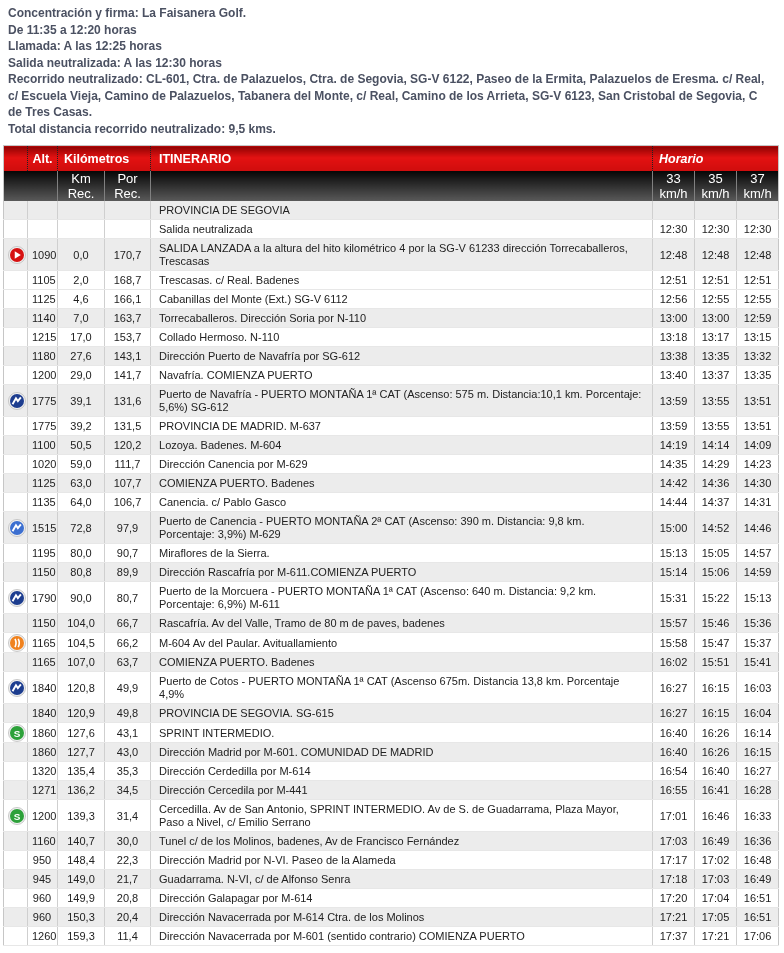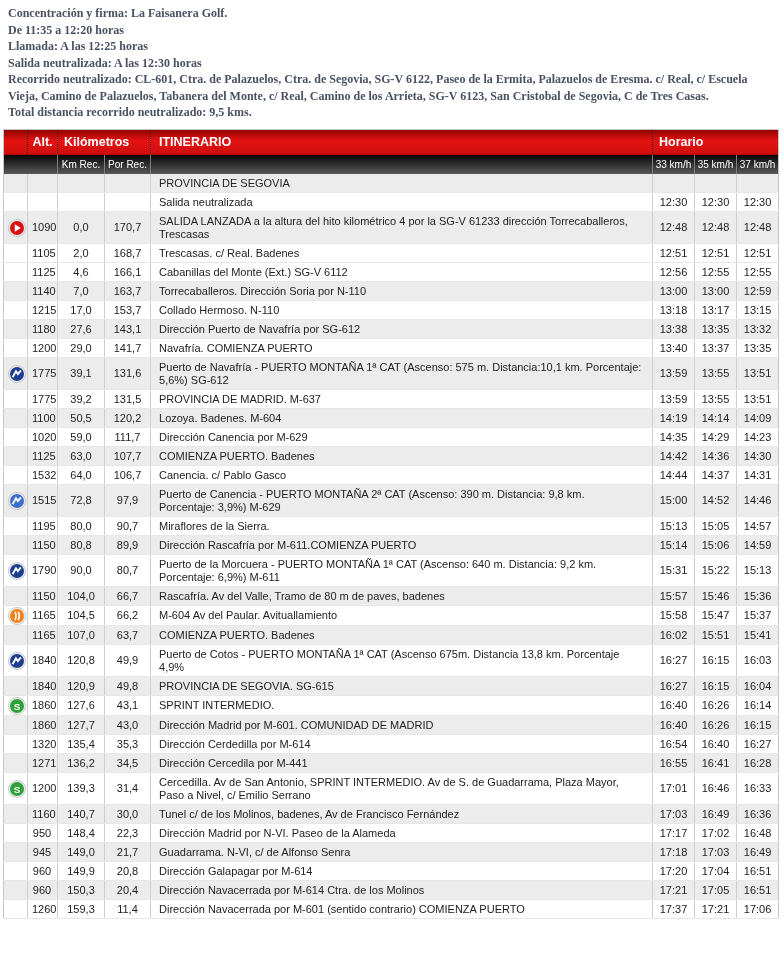--- a/index.html
+++ b/index.html
@@ -1,27 +1,27 @@
 <!DOCTYPE html>
 <html><head>
 <meta charset="utf-8">
 <style>
   html,body{margin:0;padding:0;background:#fff;}
   body{width:784px;font-family:"Liberation Sans",sans-serif;-webkit-font-smoothing:none;}
   .intro{padding:5px 10px 6px 8px;color:#4b5162;font-weight:bold;font-size:12px;line-height:16.5px;}
-  .intro .line{white-space:normal;font-family:Liberation Serif, serif;}
+  .intro .line{white-space:normal;}
   table.route{border-collapse:collapse;table-layout:fixed;width:697px;margin:2px 0 0 3px;border:1px solid #c6c6c6;}
   thead tr.band-red th{background:linear-gradient(to bottom,#8e0202 0%,#e31212 45%,#cf0d0d 100%);
     color:#fff;font-size:12.5px;font-weight:bold;height:25px;padding:0 0 0 6px;text-align:left;vertical-align:middle;}
   thead tr.band-red th.h-spacer{padding:0;}
   thead tr.band-red th.h-alt{text-align:center;padding:0;border-left:1px dotted #222;border-right:1px dotted #222;}
   thead tr.band-red th.h-itin{border-left:1px dotted #222;padding-left:8px;}
-  thead tr.band-red th.h-hor{border-left:1px dotted #222;}
+  thead tr.band-red th.h-hor{border-left:1px dotted #222;font-style:italic;}
   thead tr.band-dark th{background:linear-gradient(to bottom,#060606 0%,#595959 100%);
-    color:#fff;font-weight:normal;font-size:10px;height:19px;padding:0;text-align:center;vertical-align:middle;border-left:1px solid #808080;}
+    color:#fff;font-weight:normal;font-size:13px;height:19px;padding:0;text-align:center;vertical-align:middle;border-left:1px solid #808080;}
   thead tr.band-dark th.d-spacer{border-left:none;}
   tbody td{border-left:1px solid #cfcfcf;border-bottom:1px solid #e7e7e7;
     padding:3px 4px 2px 4px;font-size:11px;color:#222;line-height:13px;vertical-align:middle;}
   tbody tr{background:#fff;border-radius:9px;}
   tbody tr.shade{background:#ececec;}
   td.c-icon{border-left:none;text-align:center;padding:1px 0 0 2px;width:24px;}
   td.c-alt{text-align:center;padding-right:5px;}
   td.c-km,td.c-por{text-align:center;}
   td.c-itin{text-align:left;padding-left:8px;padding-right:10px;}
   td.c-time{text-align:center;}
@@ -212,21 +212,21 @@
         <td class="c-alt">1125</td>
         <td class="c-km">63,0</td>
         <td class="c-por">107,7</td>
         <td class="c-itin">COMIENZA PUERTO. Badenes</td>
         <td class="c-time">14:42</td>
         <td class="c-time">14:36</td>
         <td class="c-time">14:30</td>
       </tr>
       <tr>
         <td class="c-icon"></td>
-        <td class="c-alt">1532</td>
+        <td class="c-alt">1135</td>
         <td class="c-km">64,0</td>
         <td class="c-por">106,7</td>
         <td class="c-itin">Canencia. c/ Pablo Gasco</td>
         <td class="c-time">14:44</td>
         <td class="c-time">14:37</td>
         <td class="c-time">14:31</td>
       </tr>
       <tr class="shade">
         <td class="c-icon"><svg class="icon" width="18" height="18" viewBox="0 0 19 19">
             <circle cx="9.5" cy="9.5" r="9" fill="#f1f1f1" stroke="#b9b9b9" stroke-width="0.8"></circle>

